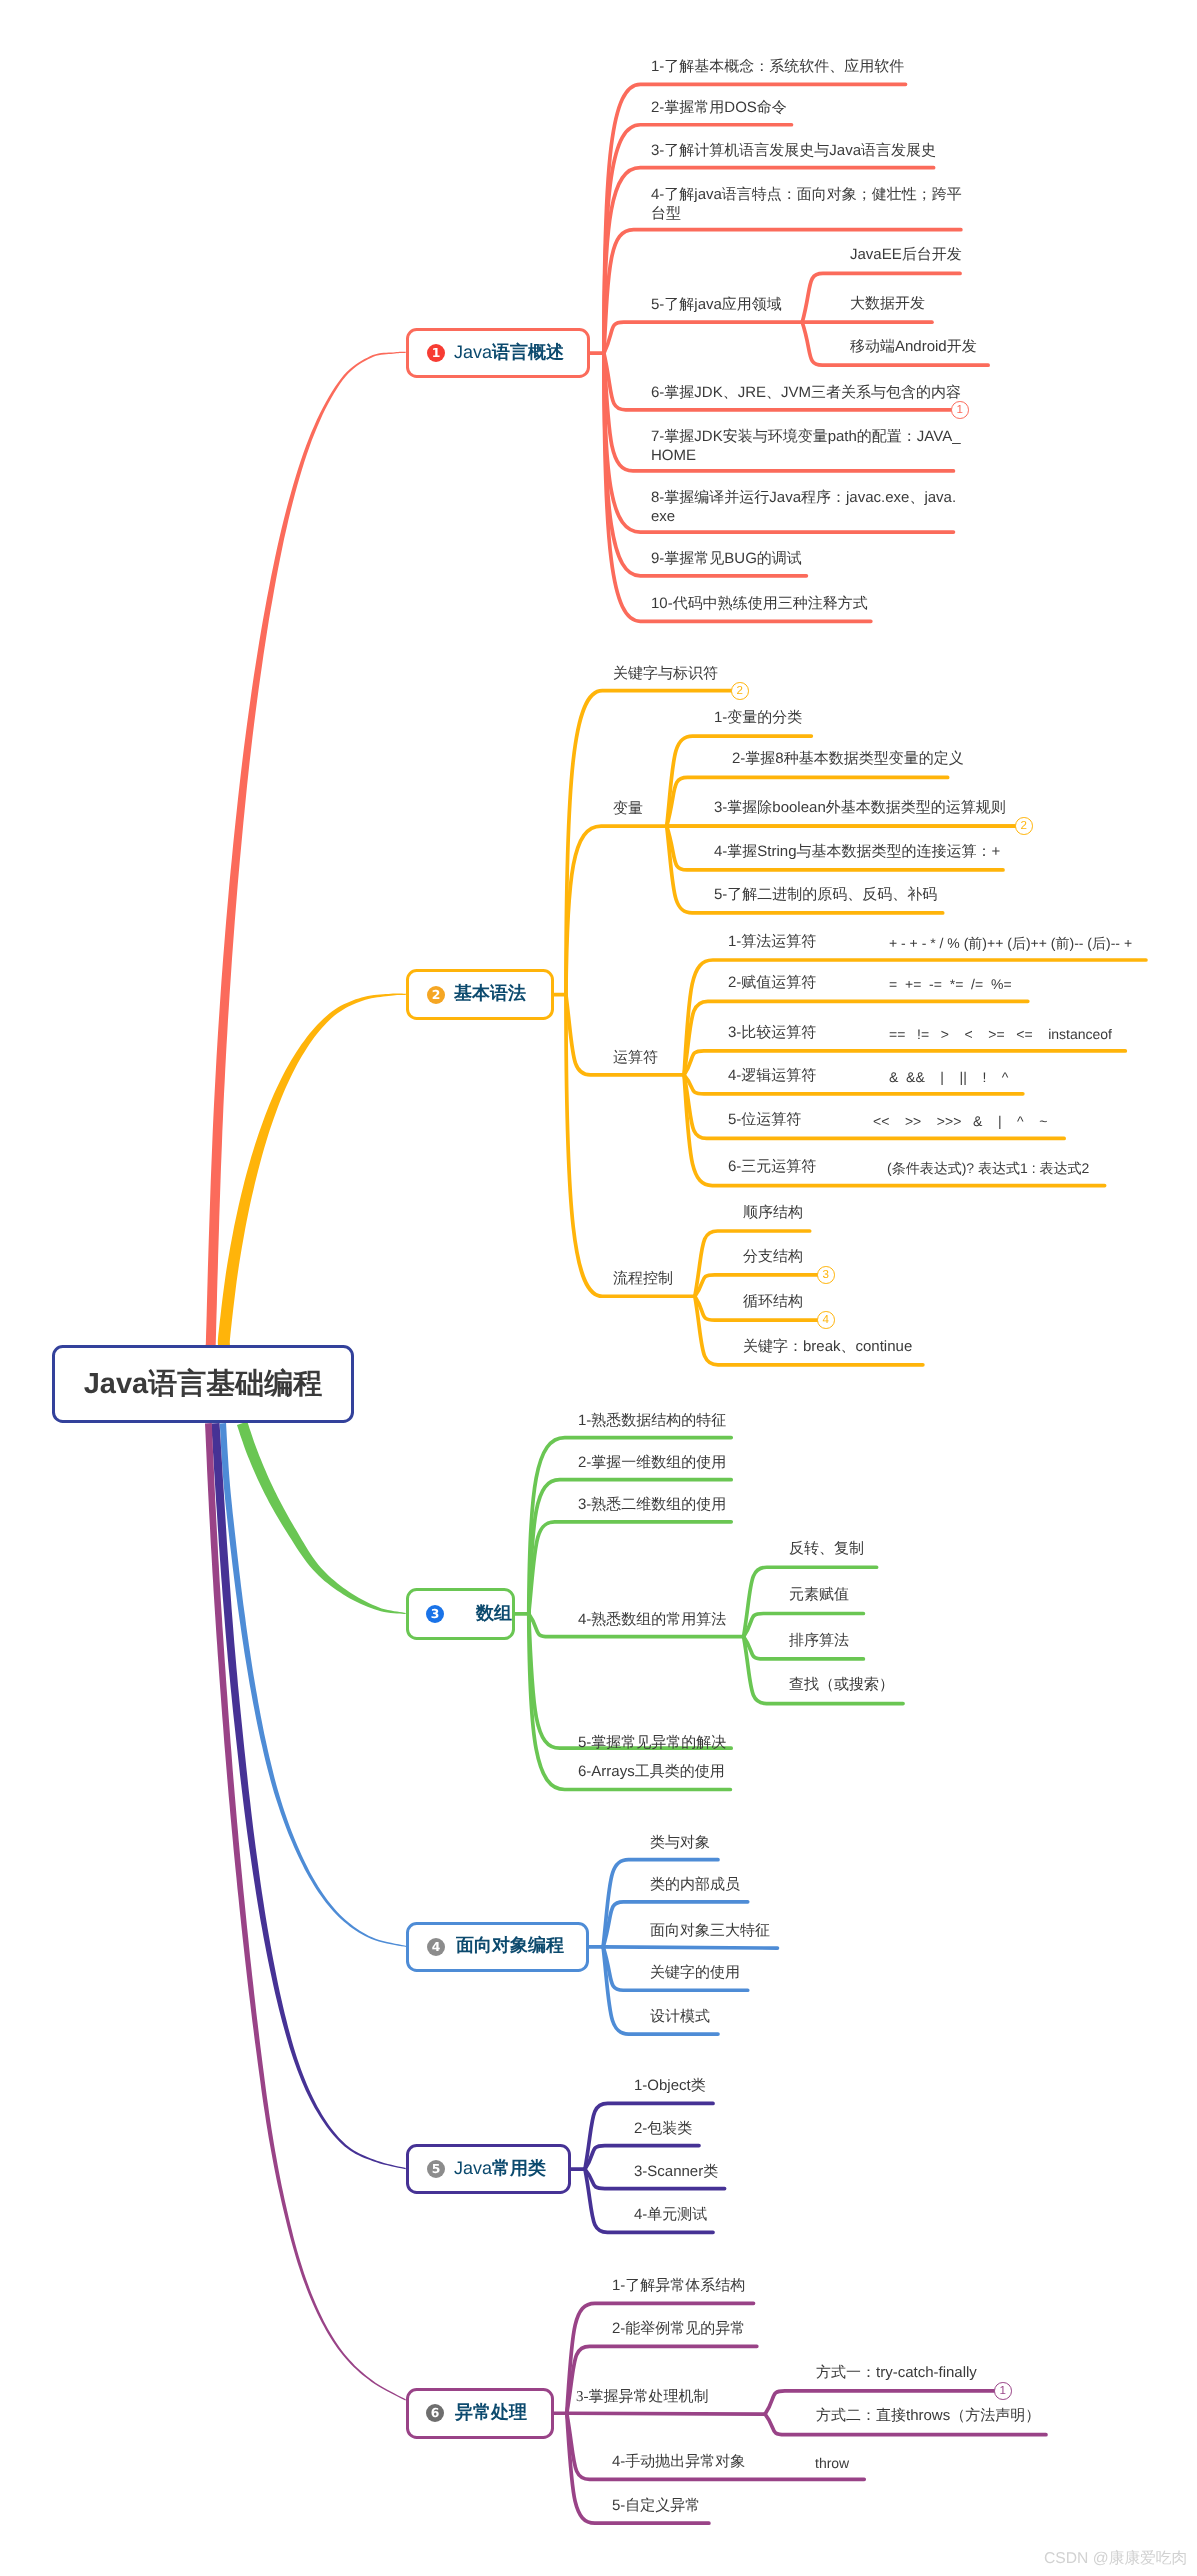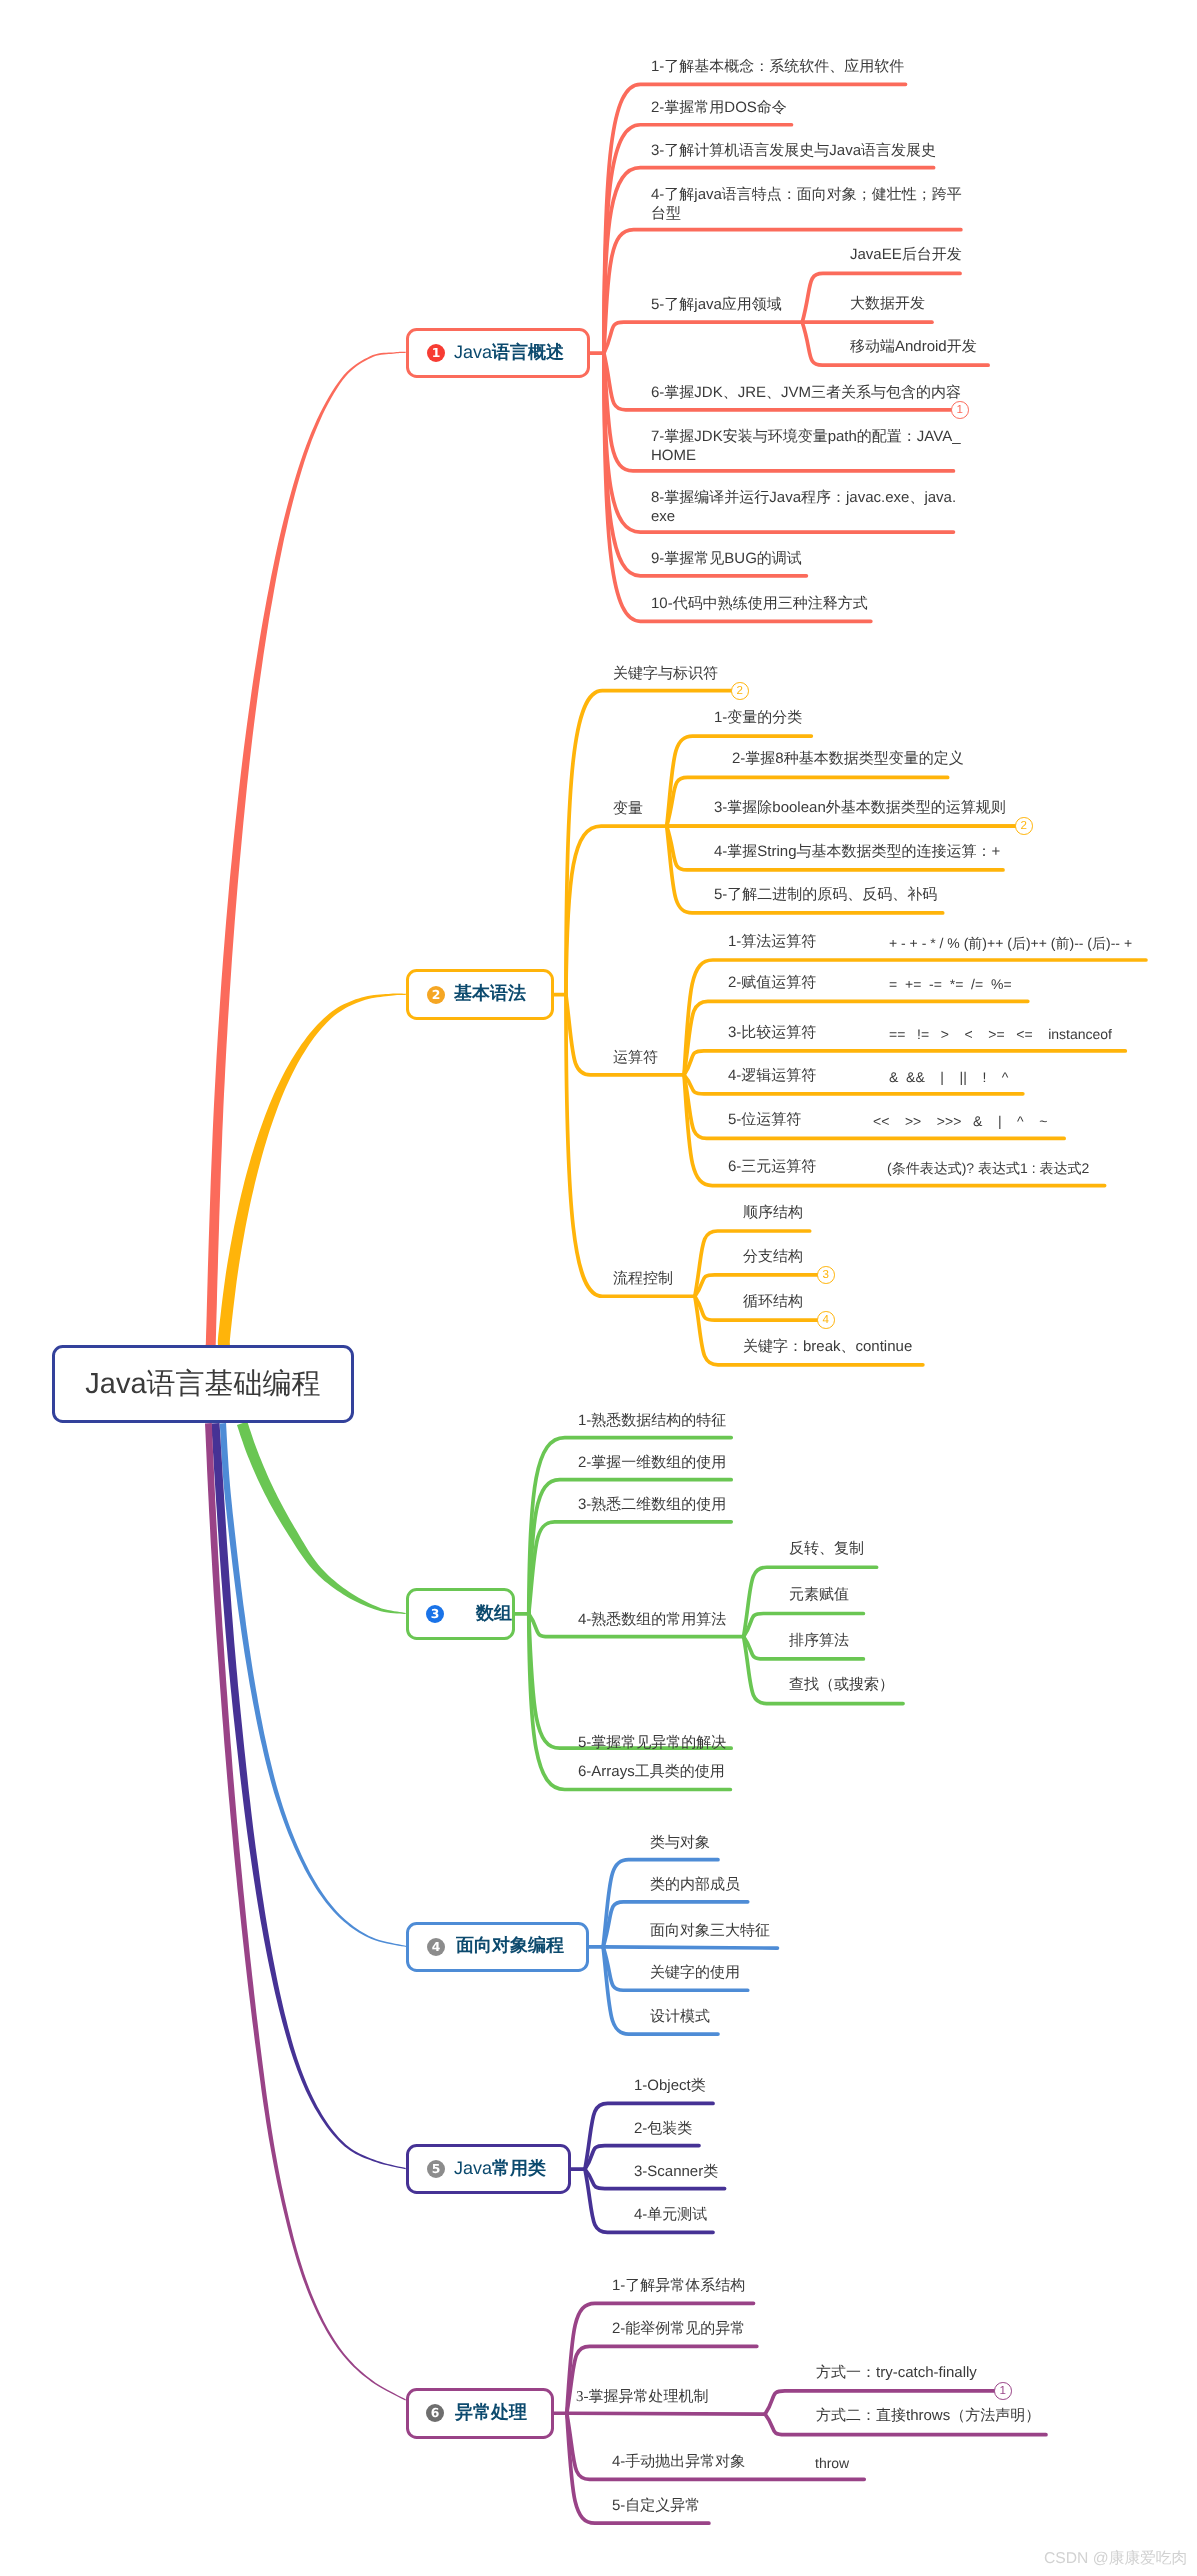--- a/index.html
+++ b/index.html
@@ -90,21 +90,21 @@
       <path d="M686 2921 C692.4 2825.2 692.8 2788 720.0 2788 L912 2788" stroke="#994387" stroke-width="4.5" fill="none" stroke-linecap="round" stroke-linejoin="round"></path>
       <path d="M686 2921 C696.2 2862.7 691.5 2840 713.7 2840 L916 2840" stroke="#994387" stroke-width="4.5" fill="none" stroke-linecap="round" stroke-linejoin="round"></path>
       <path d="M686 2921 L926 2922" stroke="#994387" stroke-width="4.5" fill="none" stroke-linecap="round" stroke-linejoin="round"></path>
       <path d="M926 2922 C940.0 2901.8 930.8 2894 950.0 2894 L1203 2894" stroke="#994387" stroke-width="4.5" fill="none" stroke-linecap="round" stroke-linejoin="round"></path>
       <path d="M926 2922 C940.2 2940.0 930.8 2947 950.0 2947 L1266 2947" stroke="#994387" stroke-width="4.5" fill="none" stroke-linecap="round" stroke-linejoin="round"></path>
       <path d="M686 2921 C696.2 2978.6 691.5 3001 713.6 3001 L1046 3001" stroke="#994387" stroke-width="4.5" fill="none" stroke-linecap="round" stroke-linejoin="round"></path>
       <path d="M686 2921 C692.4 3016.8 692.8 3054 720.0 3054 L858 3054" stroke="#994387" stroke-width="4.5" fill="none" stroke-linecap="round" stroke-linejoin="round"></path>
     </svg>
   <div id="nodes">
       <div class="node-box" style="left: 52px; top: 1345px; width: 302px; height: 78px; border: 3.3px solid rgb(51, 65, 155);"></div>
-      <div id="root-label" style="left: 52px; top: 1345px; width: 302px; height: 78px; display: flex; align-items: center; justify-content: center; font-size: 29px; font-weight: normal; color: rgb(58, 58, 58); letter-spacing: 0px;">Java语言基础编程</div>
+      <div id="root-label" style="left: 52px; top: 1345px; width: 302px; height: 78px; display: flex; align-items: center; justify-content: center; font-size: 29px; font-weight: bold; color: rgb(58, 58, 58); letter-spacing: 0px;">Java语言基础编程</div>
       <div class="leaf-label" style="left: 651px; top: 58px;">1-了解基本概念：系统软件、应用软件</div>
       <div class="leaf-label" style="left: 651px; top: 99px;">2-掌握常用DOS命令</div>
       <div class="leaf-label" style="left: 651px; top: 142px;">3-了解计算机语言发展史与Java语言发展史</div>
       <div class="leaf-label" style="left: 651px; top: 186px;">4-了解java语言特点：面向对象；健壮性；跨平
 台型</div>
       <div class="leaf-label" style="left: 651px; top: 296px;">5-了解java应用领域</div>
       <div class="leaf-label" style="left: 850px; top: 246px;">JavaEE后台开发</div>
       <div class="leaf-label" style="left: 850px; top: 295px;">大数据开发</div>
       <div class="leaf-label" style="left: 850px; top: 338px;">移动端Android开发</div>
       <div class="leaf-label" style="left: 651px; top: 384px;">6-掌握JDK、JRE、JVM三者关系与包含的内容</div>

